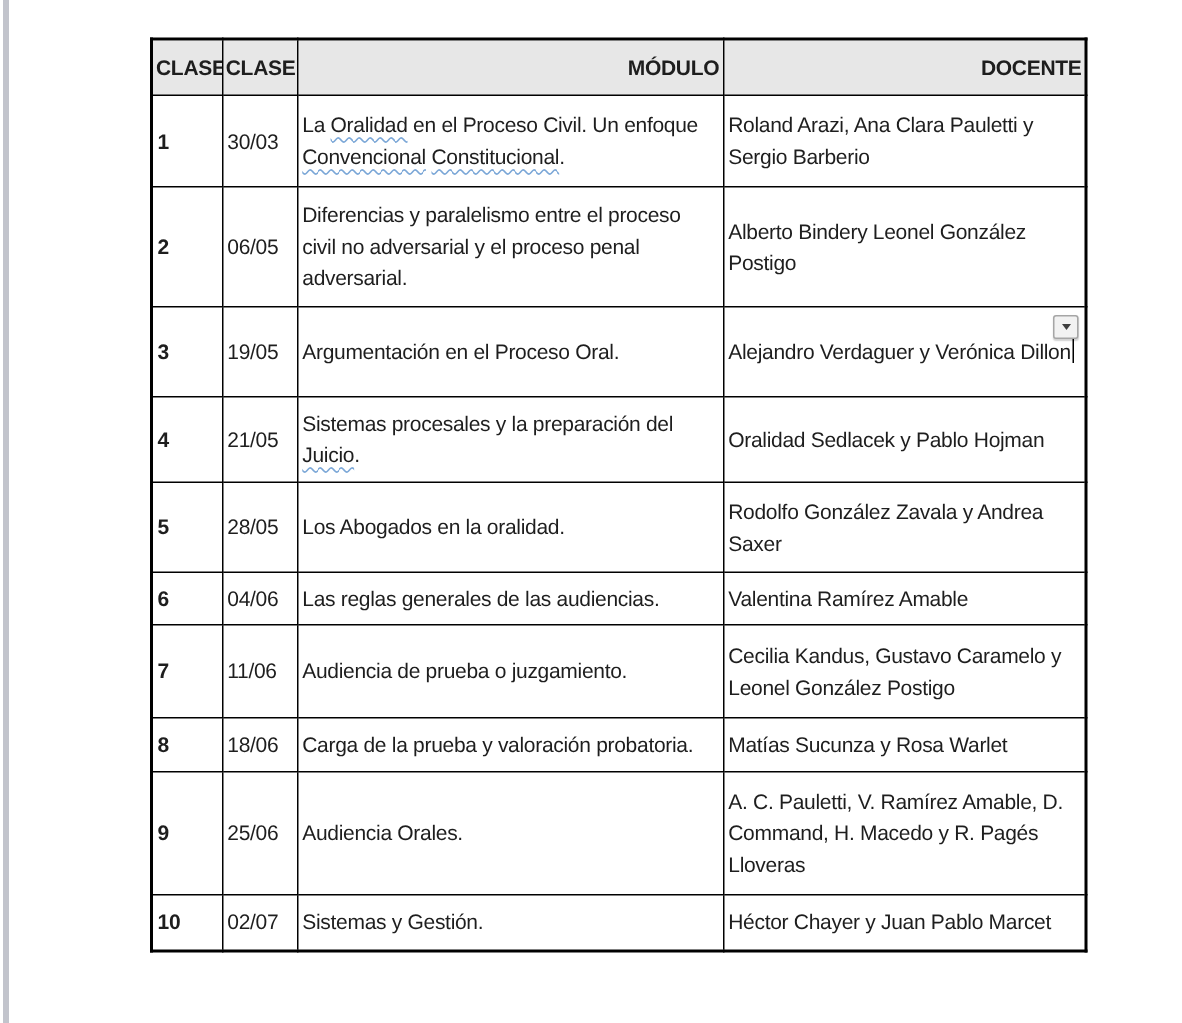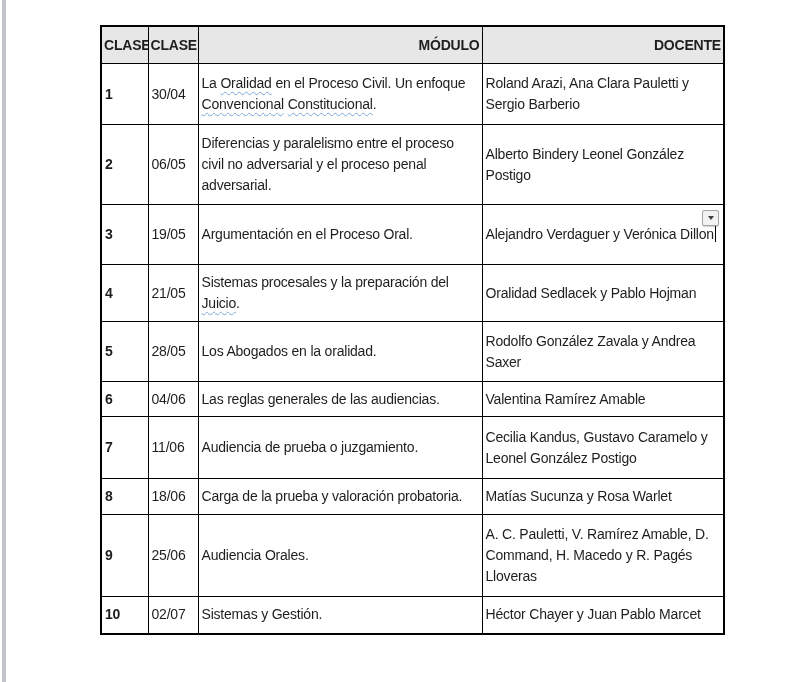--- a/index.html
+++ b/index.html
@@ -109,21 +109,21 @@
     <tr>
       <th>CLASE</th>
       <th>CLASE</th>
       <th>MÓDULO</th>
       <th>DOCENTE</th>
     </tr>
   </thead>
   <tbody>
       <tr style="height: 61px;">
         <td class="col-clase">1</td>
-        <td class="col-fecha">30/04</td>
+        <td class="col-fecha">30/03</td>
         <td class="col-modulo"><span>La </span><span class="misspell">Oralidad</span><span> en el Proceso Civil. Un enfoque </span><span class="misspell">Convencional</span><span> </span><span class="misspell">Constitucional</span><span>.</span></td>
         <td class="col-docente docente-cell"><span>Roland Arazi, Ana Clara Pauletti y Sergio Barberio</span></td>
       </tr>
       <tr style="height: 80px;">
         <td class="col-clase">2</td>
         <td class="col-fecha">06/05</td>
         <td class="col-modulo"><span>Diferencias y paralelismo entre el proceso civil no adversarial y el proceso penal adversarial.</span></td>
         <td class="col-docente docente-cell"><span>Alberto Bindery Leonel González Postigo</span></td>
       </tr>
       <tr style="height: 60px;">

